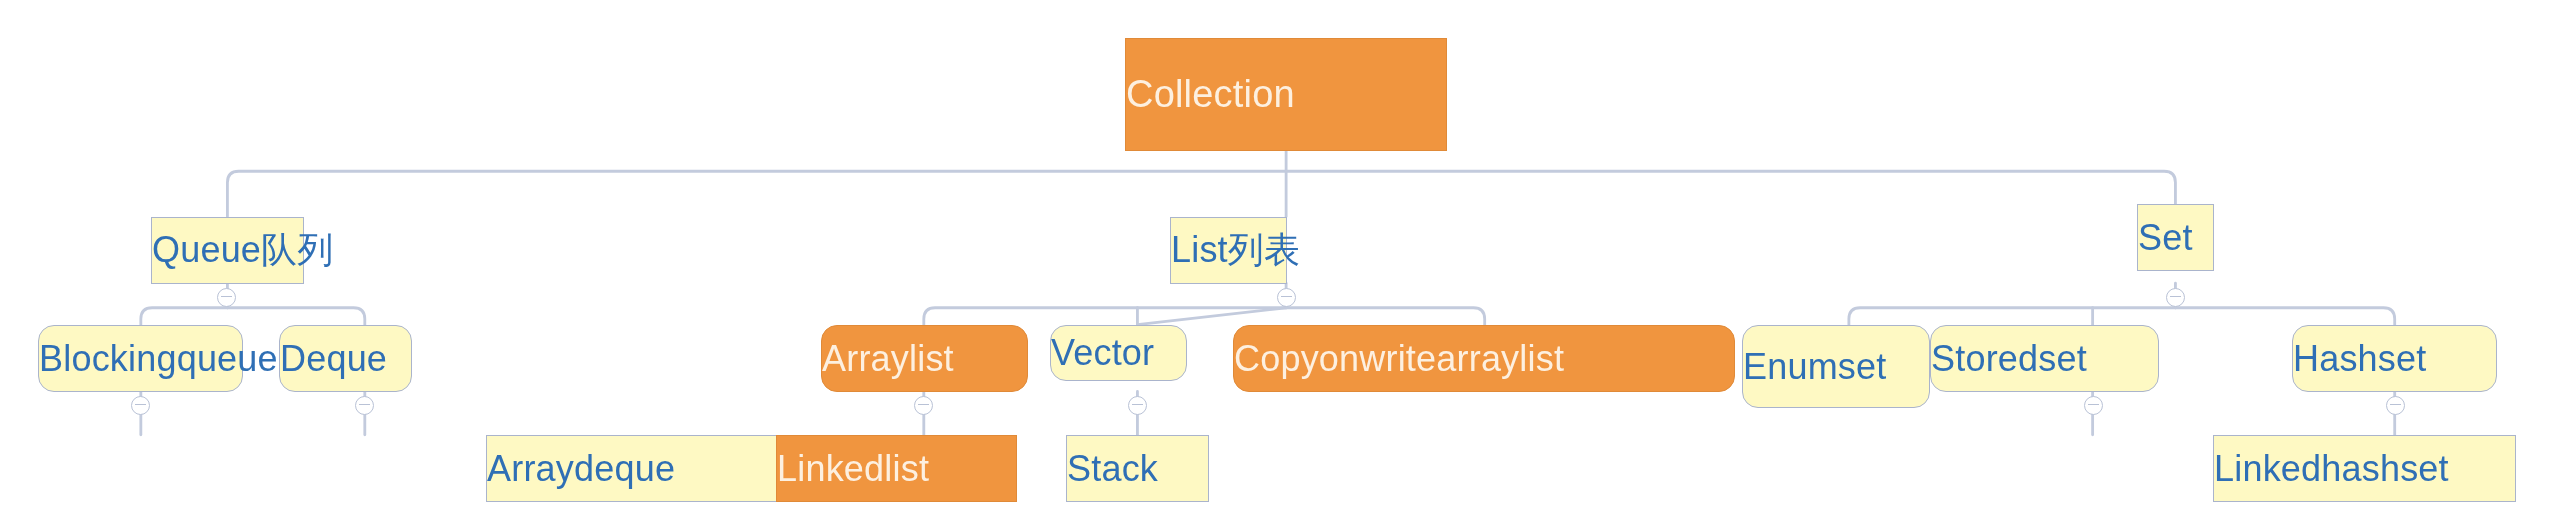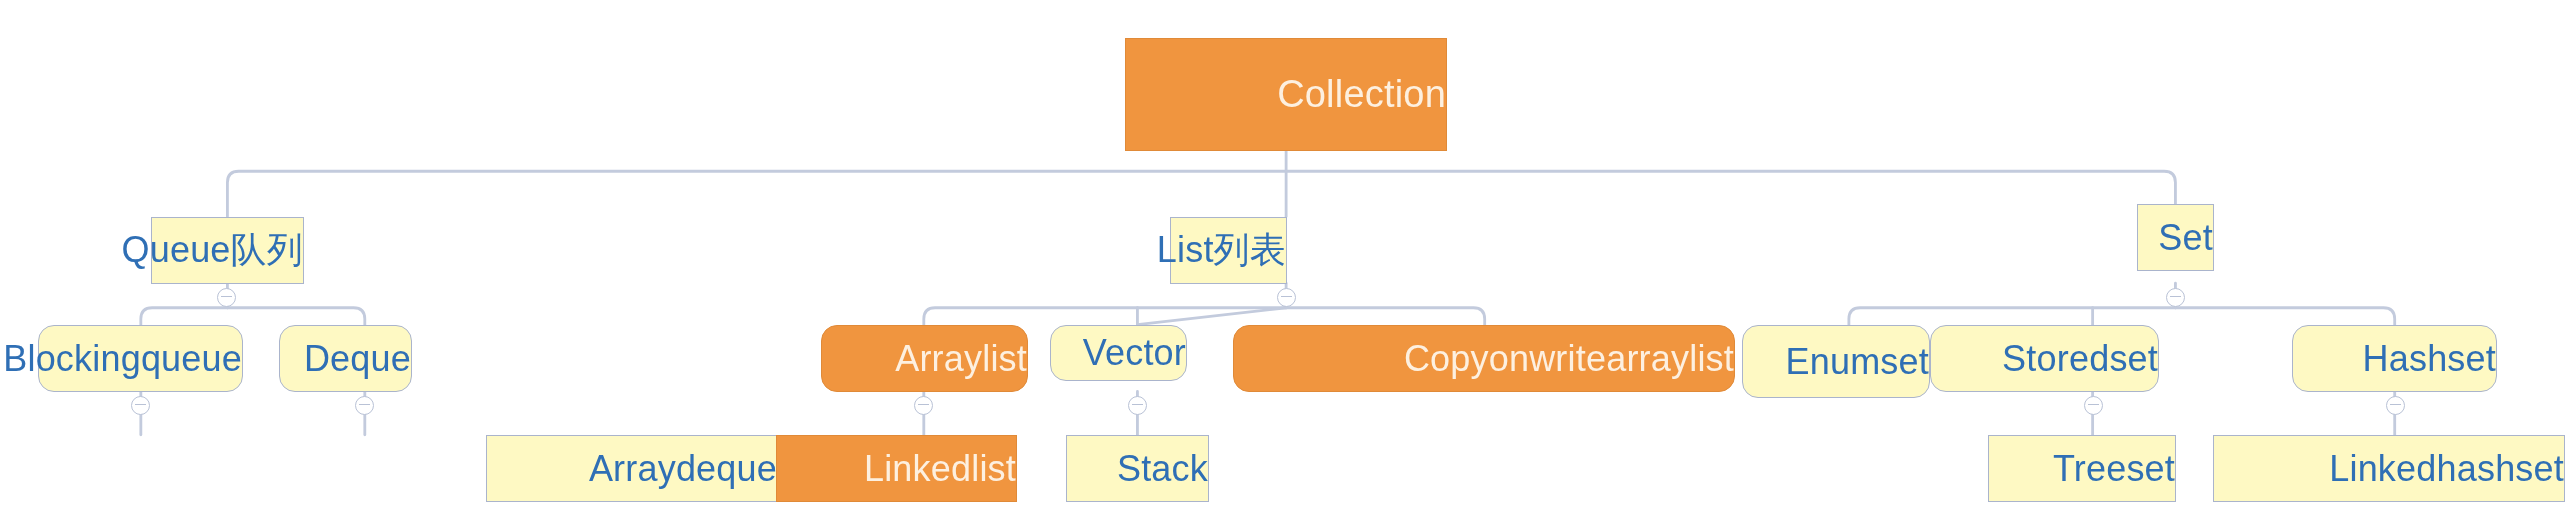--- a/index.html
+++ b/index.html
@@ -13,21 +13,21 @@
 
   
   #wires{position:absolute;left:0;top:0;width:2576px;height:527px;pointer-events:none;}
 
   
   .node{
     position:absolute;
     box-sizing:border-box;
     display:flex;
     align-items:center;
-    justify-content:flex-end;
+    justify-content:flex-start;
     white-space:nowrap;
     letter-spacing:0.2px;
   }
   .node.plain{
     background:#fef9c3;
     border:1.9px solid #aab4cc;
     color:#2f6fb5;
   }
   .node.accent{
     background:#f0953f;
@@ -132,21 +132,21 @@
   </div>
 
   <div class="node plain r3" style="left:1050px;top:325px;width:137px;height:56px">
     <span>Vector</span>
   </div>
 
   <div class="node accent r3" style="left:1233px;top:325px;width:502px;height:67px">
     <span>Copyonwritearraylist</span>
   </div>
 
-  <div class="node plain r3" style="left:1742px;top:325px;width:188px;height:73px">
+  <div class="node plain r3" style="left:1742px;top:325px;width:188px;height:83px">
     <span>Enumset</span>
   </div>
 
   <div class="node plain r3" style="left:1930px;top:325px;width:229px;height:67px">
     <span>Storedset</span>
   </div>
 
   <div class="node plain r3" style="left:2292px;top:325px;width:205px;height:67px">
     <span>Hashset</span>
   </div>
@@ -157,22 +157,19 @@
   </div>
 
   <div class="node accent r4" style="left:776px;top:435px;width:241px;height:67px">
     <span>Linkedlist</span>
   </div>
 
   <div class="node plain r4" style="left:1066px;top:435px;width:143px;height:67px">
     <span>Stack</span>
   </div>
 
-  <div class="node plain r4" style="left:1988px;top:435px;width:188px;height:67px">
-    <span>Treeset</span>
-  </div>
 
-  <div class="node plain r4" style="left:2213px;top:435px;width:352px;height:67px">
+  <div class="node plain r4" style="left:2213px;top:435px;width:303px;height:67px">
     <span>Linkedhashset</span>
   </div>
 
 </div>
 
 
 </body></html>

